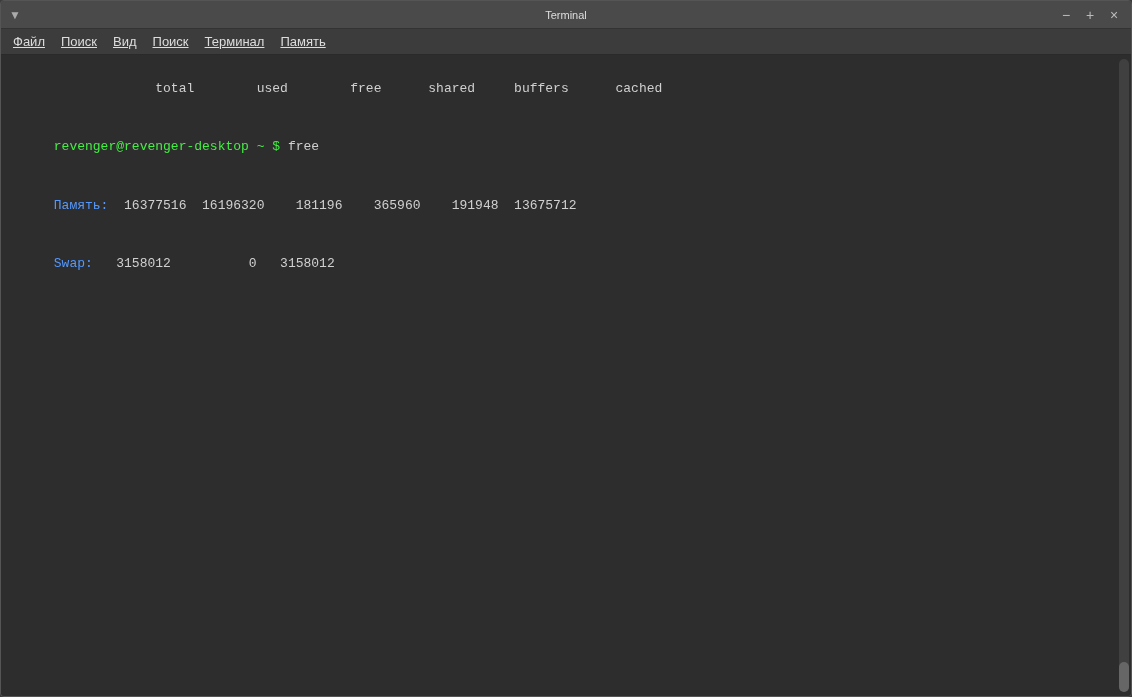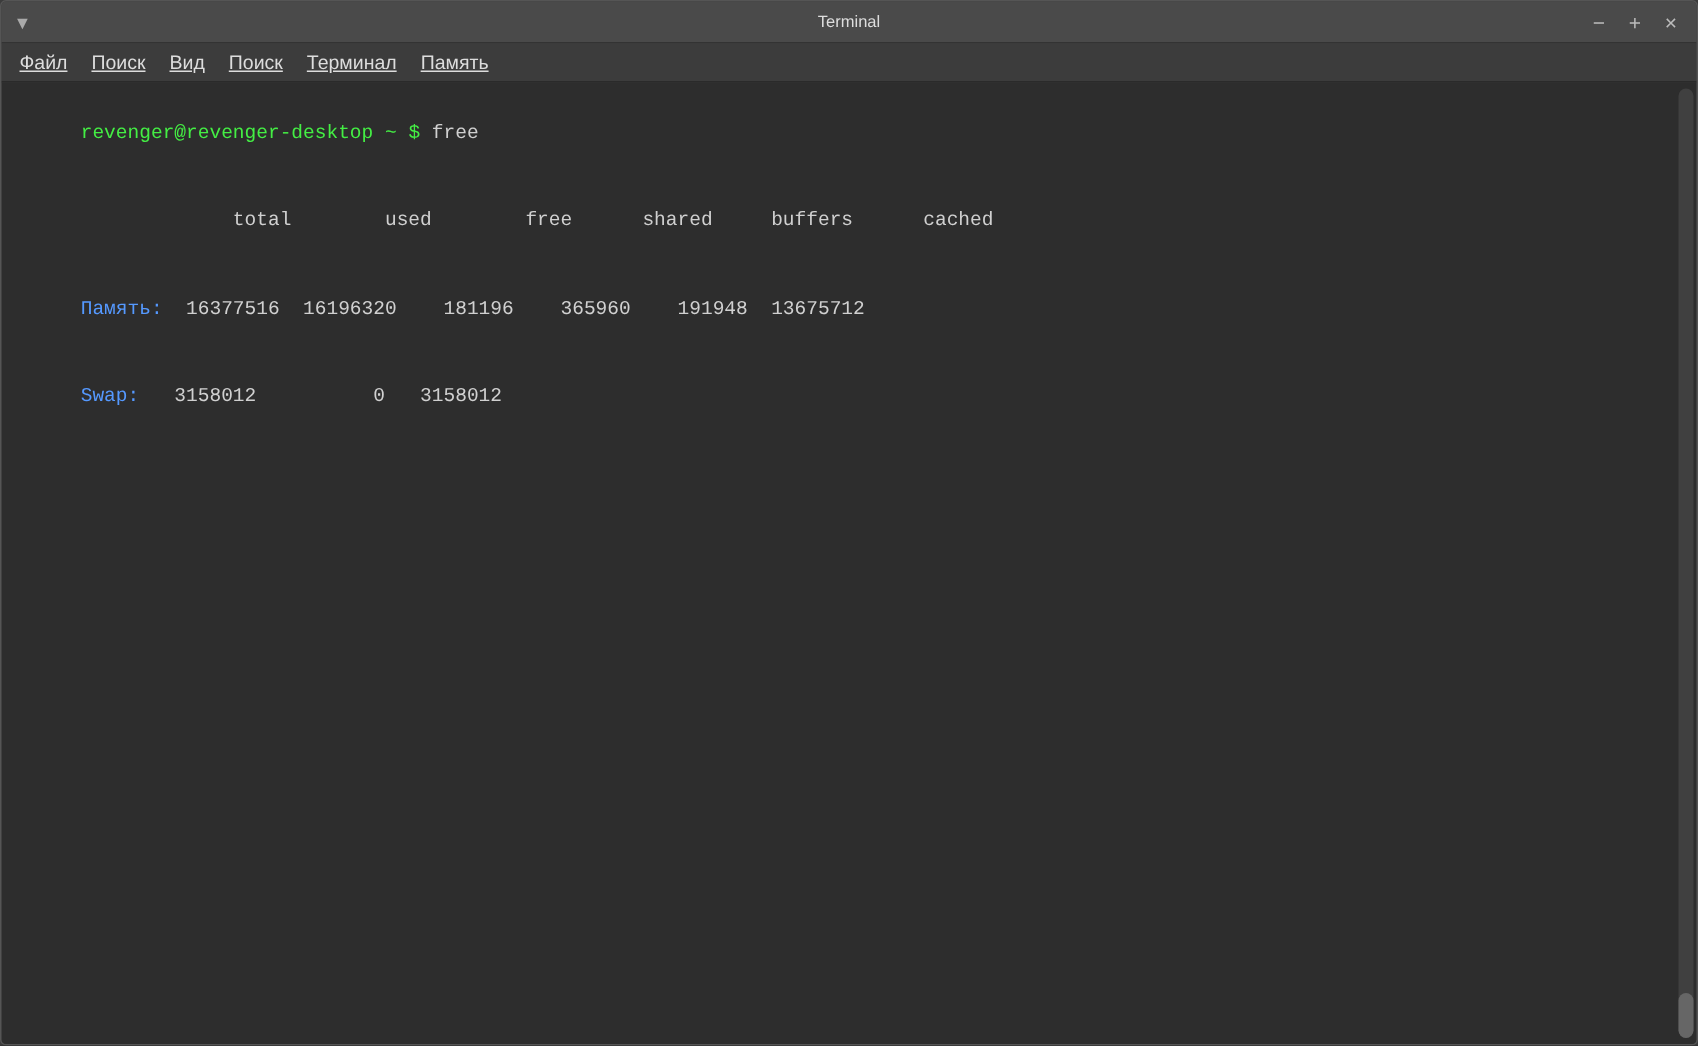--- a/index.html
+++ b/index.html
@@ -165,25 +165,25 @@
       <span class="menu-item">Поиск</span>
       <span class="menu-item">Вид</span>
       <span class="menu-item">Поиск</span>
       <span class="menu-item">Терминал</span>
       <span class="menu-item">Память</span>
     </div>
 
   <div class="terminal-content">
 
     <div class="term-line">
-      <span class="prompt-green">revenger@revenger-desktop</span><span class="prompt-green"> ~ $ </span><span class="cmd-white">free</span>
+      <span>             total        used        free      shared     buffers      cached</span>
     </div>
 
     <div class="term-line">
-      <span>             total        used        free      shared     buffers      cached</span>
+      <span class="prompt-green">revenger@revenger-desktop</span><span class="prompt-green"> ~ $ </span><span class="cmd-white">free</span>
     </div>
 
     <div class="term-line">
       <span class="prompt-blue">Память:</span><span>  16377516</span><span>  16196320</span><span>    181196</span><span>    365960</span><span>    191948</span><span>  13675712</span>
     </div>
 
 
     <div class="term-line">
       <span class="prompt-blue">Swap:</span><span>   3158012</span><span>          0</span><span>   3158012</span>
     </div>

